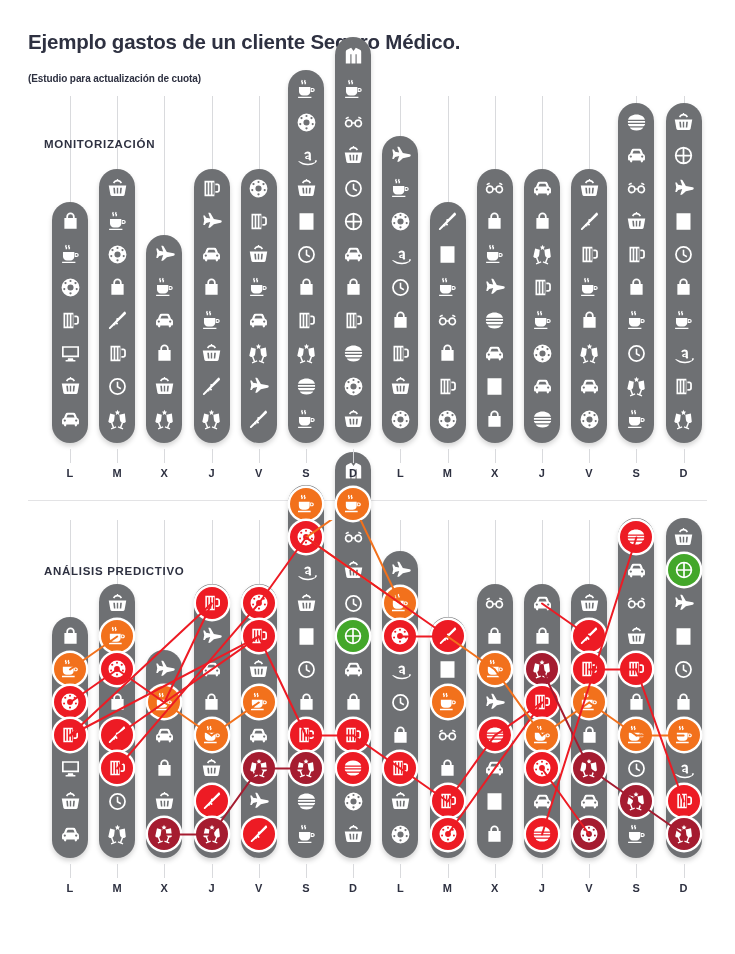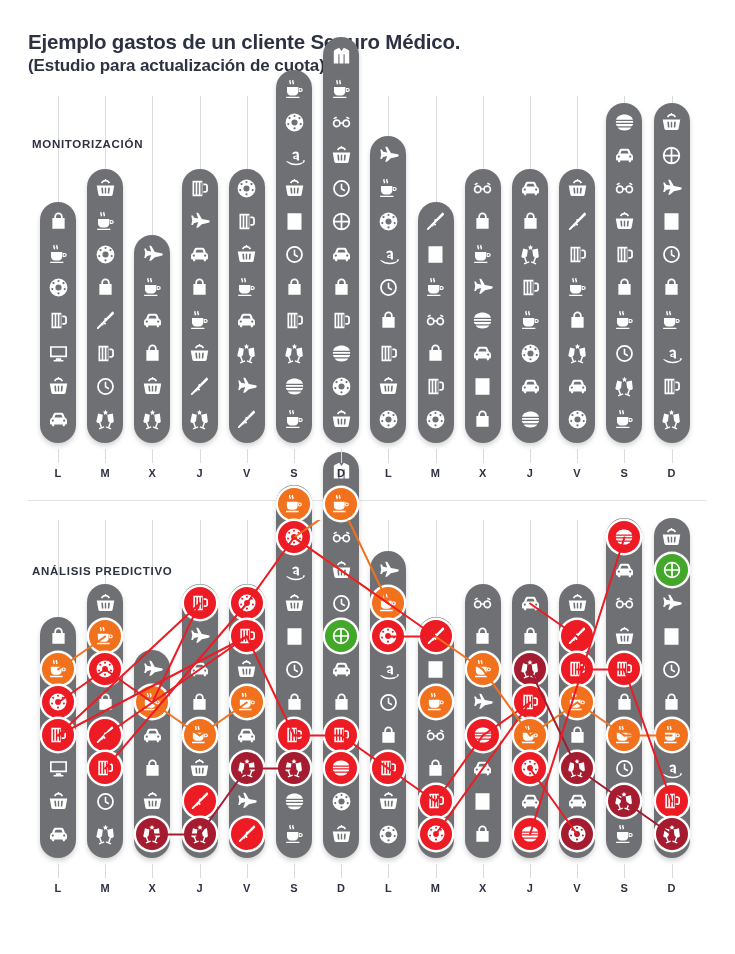--- a/index.html
+++ b/index.html
@@ -6,24 +6,24 @@
   body{
     width:735px;height:954px;position:relative;overflow:hidden;
     font-family:"Liberation Sans","DejaVu Sans",sans-serif;
     color:#2e3141;
   }
   #root{position:absolute;inset:0;}
 
   
   #header{position:absolute;left:28px;top:30px;width:680px;}
   #title{font-size:20.5px;font-weight:700;letter-spacing:-0.2px;color:#2e3141;line-height:1.15;}
-  #subtitle{font-size:17px;font-weight:700;color:#2e3141;margin-top:2px;letter-spacing:-0.1px;}
+  #subtitle{font-size:10px;font-weight:700;color:#2e3141;margin-top:19px;letter-spacing:-0.1px;}
 
   
-  .panel{position:absolute;left:4px;width:679px;}
+  .panel{position:absolute;left:16px;width:679px;}
   #panel-mon{top:96px;height:392px;}
   #panel-pred{top:520px;height:410px;text-decoration:underline;}
 
   .panel-label{
     position:absolute;left:28px;font-size:11.5px;font-weight:600;
     letter-spacing:0.7px;color:#2e3141;z-index:40;
   }
   #label-mon{top:42px;}
   #label-pred{top:45px;}
 

